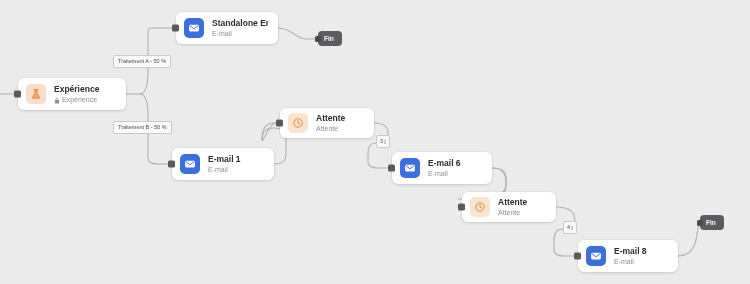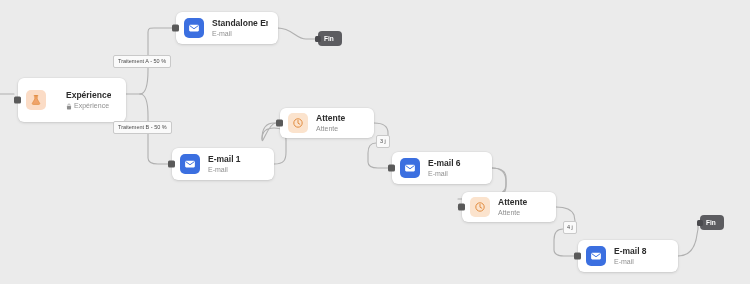--- a/index.html
+++ b/index.html
@@ -174,21 +174,21 @@
 
       <path d="M 556 207 C 566 207 572 210 574 215 L 575 221"></path>
 
       <path d="M 563 229 C 556 229 554 234 554 240 L 554 250 C 554 255 558 256 564 256 L 574 256"></path>
 
       <path d="M 678 256 C 690 256 694 248 696 240 L 698 229 L 698 224"></path>
     </g>
   </svg>
 
   <div id="node-layer">
-      <div class="node" style="left: 18px; top: 78px; width: 108px; height: 44px; gap: 12px;">
+      <div class="node" style="left: 18px; top: 78px; width: 108px; height: 32px;">
         <span class="port port-left"></span>
         <span class="node-icon icon-exp">
           <svg width="12" height="12" viewBox="0 0 16 16">
             <path d="M6.4 2.2 L6.4 6.6 L3.2 12.2 C2.7 13.1 3.3 13.9 4.3 13.9 L11.7 13.9 C12.7 13.9 13.3 13.1 12.8 12.2 L9.6 6.6 L9.6 2.2 Z" fill="#f0a36a" stroke="#e08a3c" stroke-width="0.9" stroke-linejoin="round"></path>
             <path d="M5.6 2.2 L10.4 2.2" stroke="#e08a3c" stroke-width="1.2" stroke-linecap="round"></path>
           </svg>
         </span>
         <span class="node-text">
           <span class="node-title">Expérience</span>
           <span class="node-sub">

